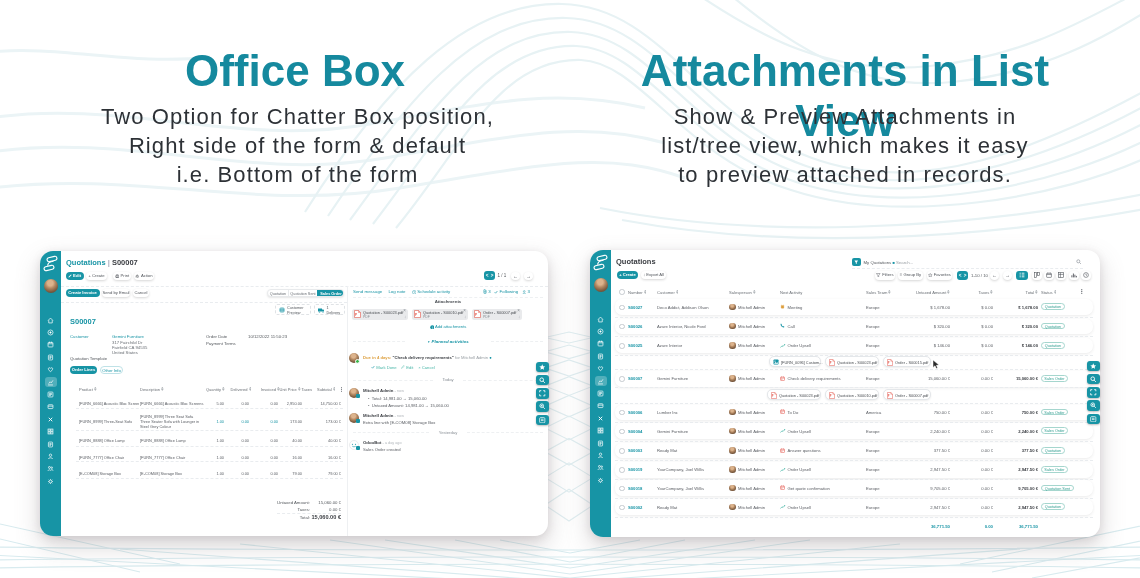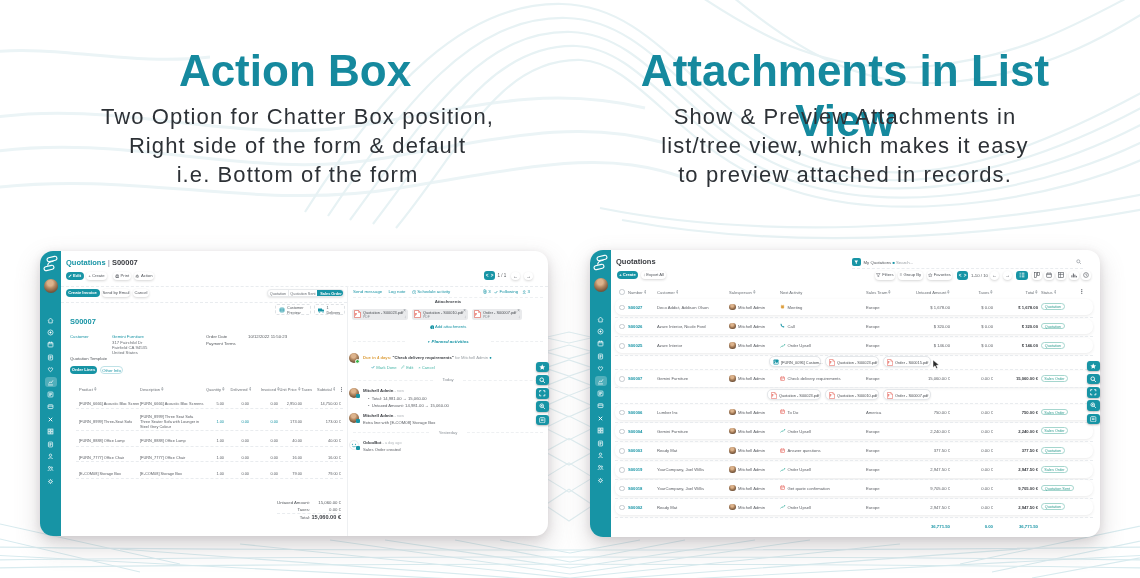--- a/index.html
+++ b/index.html
@@ -69,21 +69,21 @@
 <path d="M455,540 L570,562 L685,540"></path>
 <path d="M385,540 L570,568 L755,540"></path>
 <path d="M-10,560 C300,556 840,556 1150,560"></path>
 <path d="M-10,568 C300,563 840,563 1150,568"></path>
 <path d="M-10,547 C300,551 840,551 1150,547"></path>
 <path d="M960,564 L1150,524 M992,572 L1150,539 M1032,578 L1150,556"></path>
 <path d="M0,524 L180,564 M0,539 L140,572"></path>
 </g>
   </svg>
 <div class="abs" style="left:95px;top:46px;width:400px;text-align:center;
-font-size:44px;font-weight:bold;color:#15899e">Action Box</div>
+font-size:44px;font-weight:bold;color:#15899e">Office Box</div>
 <div class="abs" style="left:95px;top:102px;width:405px;text-align:center;
 font-size:22px;color:#2d3136;line-height:29px;letter-spacing:1.1px">Two Option for Chatter Box position,<br>
 Right side of the form &amp; default<br>i.e. Bottom of the form</div>
 <div class="abs" style="left:595px;top:46px;width:500px;text-align:center;
 font-size:44px;font-weight:bold;color:#15899e">Attachments in List View</div>
 <div class="abs" style="left:645px;top:102px;width:400px;text-align:center;
 font-size:22px;color:#2d3136;line-height:29px;letter-spacing:1.1px">Show &amp; Preview Attachments in<br>
 list/tree view, which makes it easy<br>to preview attached in records.</div>
 <div class="card" id="cl" style="left:40px;top:251px;width:508px;height:285px">
 <div class="sb">

